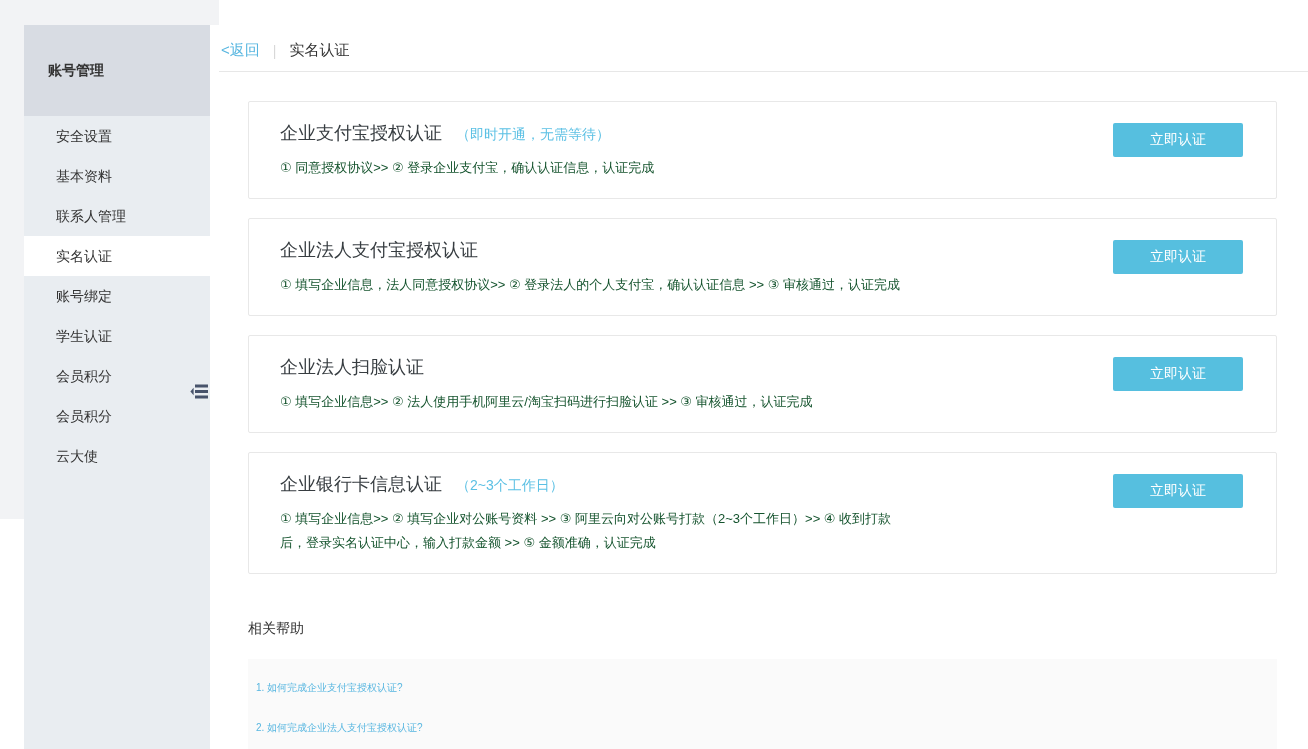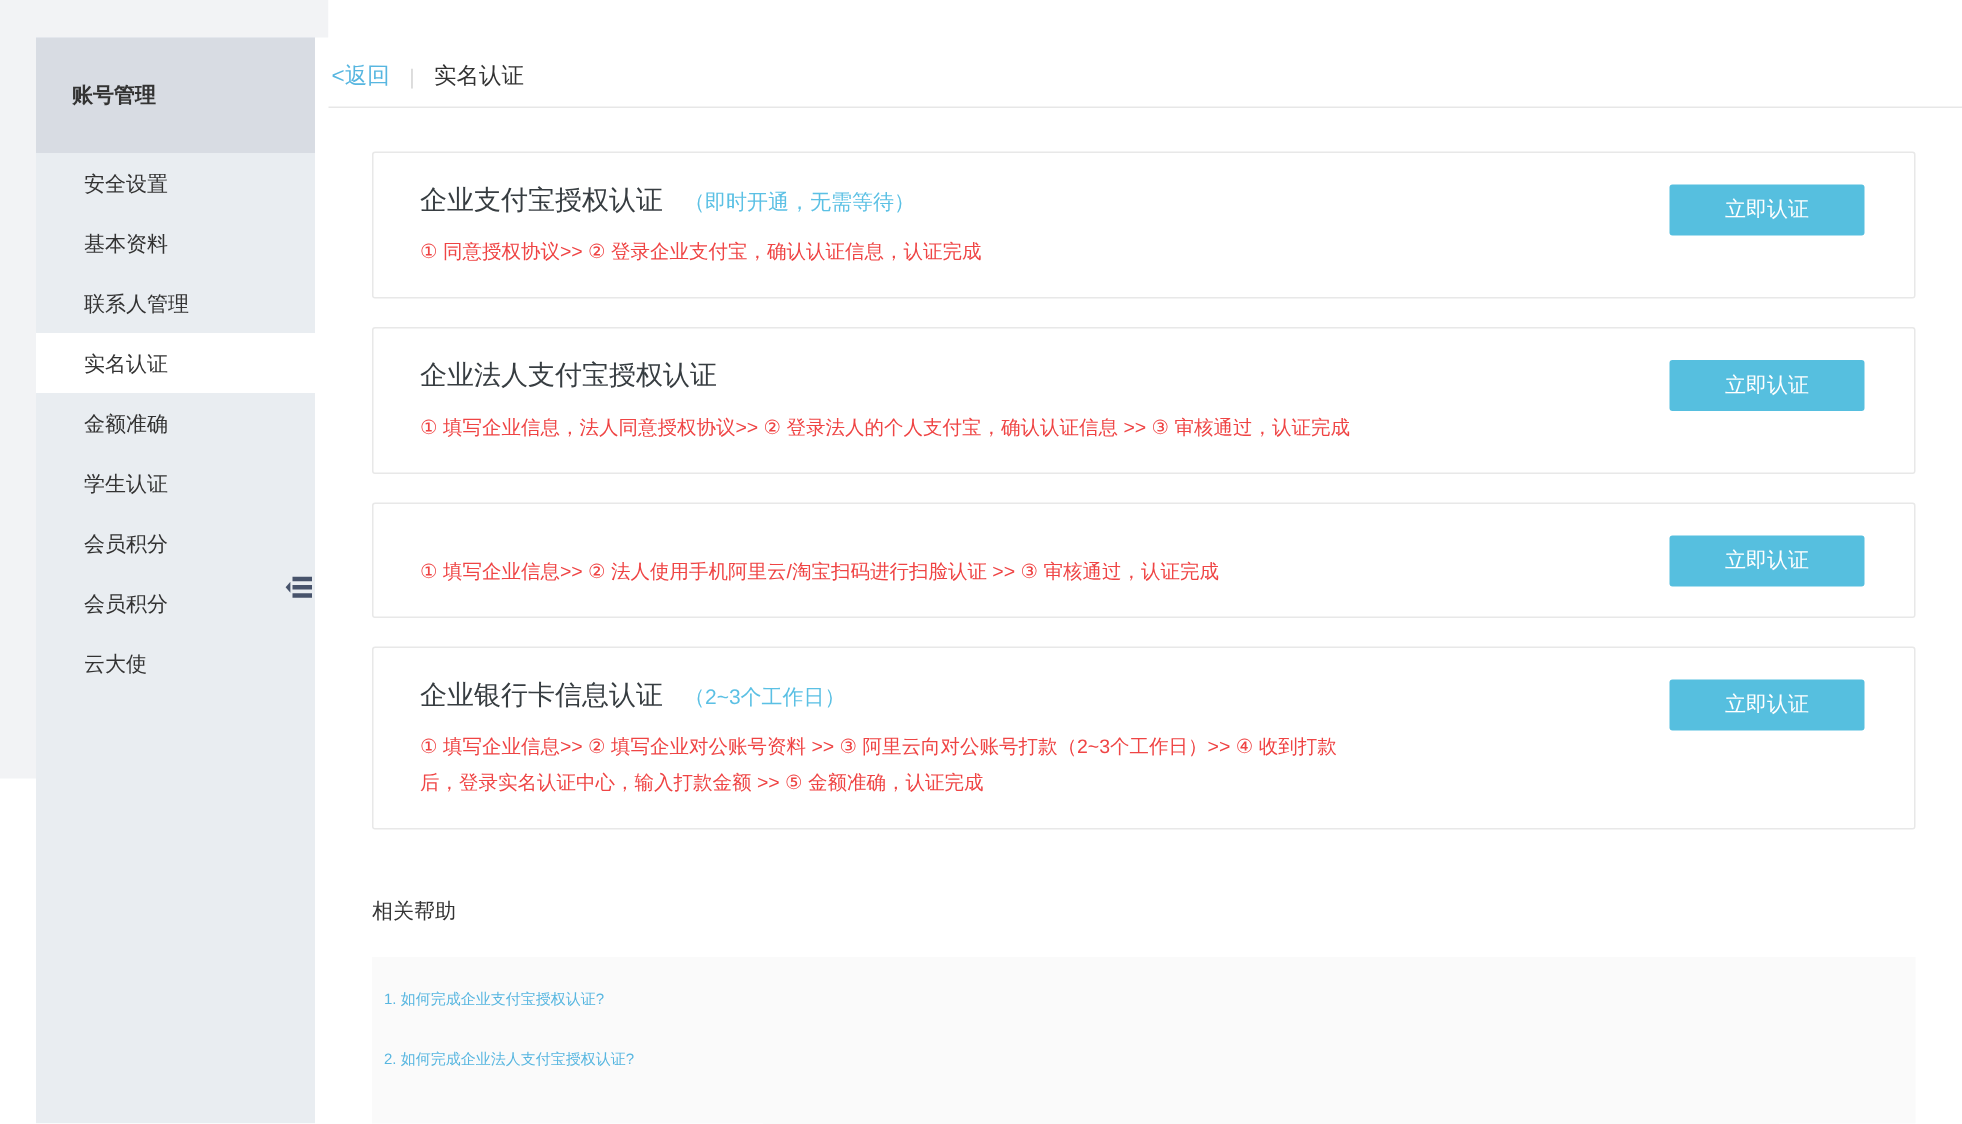--- a/index.html
+++ b/index.html
@@ -6,21 +6,21 @@
   body {
     width:1308px; height:749px; position:relative; overflow:hidden;
     background:#fff; font-family:"Liberation Sans","DejaVu Sans",sans-serif;
     -webkit-font-smoothing:antialiased;
   }
   
   .top-strip { position:absolute; left:0; top:0; width:219px; height:25px; background:#f2f3f5; }
   .left-strip { position:absolute; left:0; top:0; width:24px; height:519px; background:#f2f3f5; }
   .sidebar { position:absolute; left:24px; top:25px; width:186px; bottom:0; background:#e9edf1; }
   .sidebar-header {
-    height:77px; background:#d8dce3; box-sizing:border-box;
+    height:91px; background:#d8dce3; box-sizing:border-box;
     display:flex; align-items:center; padding-left:24px;
     font-size:14px; font-weight:bold; color:#333;
   }
   .side-item {
     height:40px; line-height:40px; padding-left:32px; box-sizing:border-box;
     font-size:14px; color:#333; cursor:pointer; white-space:nowrap;
   }
   .side-item.selected { background:#fff; width:195px; }
   .collapse-tab {
     position:absolute; left:160px; top:341px; width:30px; height:50px;
@@ -39,21 +39,21 @@
   .page-title { color:#333; }
   .content { padding:29px 31px 0 29px; }
   
   .card {
     position:relative; background:#fff; border:1px solid #e8e8e8; border-radius:2px;
     box-sizing:border-box; padding:21px 270px 18px 31px; margin-bottom:19px;
   }
   .card-title-row { font-size:18px; line-height:20px; color:#373d41; }
   .card-badge { font-size:14px; color:#5bc0e4; margin-left:14px; }
   .card-desc {
-    font-size:13px; line-height:24px; color:#ef4444;
+    font-size:13px; line-height:24px; color:#14532d;
     margin-top:12px; max-width:632px;
   }
   .verify-btn {
     position:absolute; right:33px; top:21px; width:130px; height:34px;
     background:#56bfdf; color:#fff; font-size:14px; text-align:center;
     border:none; border-radius:2px; cursor:pointer; padding:0;
     font-family:Liberation Mono, monospace;
   }
   
   .help-title { margin-top:46px; font-size:14px; line-height:16px; color:#333; }
@@ -72,21 +72,21 @@
 <div class="top-strip"></div>
 <div class="left-strip"></div>
 
 <div class="sidebar">
   <div class="sidebar-header">账号管理</div>
   <div id="sidebar-menu">
       <div class="side-item">安全设置</div>
       <div class="side-item">基本资料</div>
       <div class="side-item">联系人管理</div>
       <div class="side-item selected">实名认证</div>
-      <div class="side-item">金额准确</div>
+      <div class="side-item">账号绑定</div>
       <div class="side-item">学生认证</div>
       <div class="side-item">会员积分</div>
       <div class="side-item">会员积分</div>
       <div class="side-item">云大使</div>
     </div>
   <div class="collapse-tab">
     <svg width="19" height="15" viewBox="0 0 19 15">
       <g fill="#47536b">
         <rect x="5" y="0.5" width="13" height="3"></rect>
         <rect x="5" y="6" width="13" height="3"></rect>
@@ -116,20 +116,23 @@
     <button class="verify-btn">立即认证</button>
   </div>
         <div class="card">
     <div class="card-title-row">
       <span class="card-title">企业法人支付宝授权认证</span><span class="card-badge"></span>
     </div>
     <div class="card-desc">① 填写企业信息，法人同意授权协议&gt;&gt; ② 登录法人的个人支付宝，确认认证信息 &gt;&gt; ③ 审核通过，认证完成</div>
     <button class="verify-btn">立即认证</button>
   </div>
         <div class="card">
+    <div class="card-title-row">
+      <span class="card-title">企业法人扫脸认证</span><span class="card-badge"></span>
+    </div>
     <div class="card-desc">① 填写企业信息&gt;&gt; ② 法人使用手机阿里云/淘宝扫码进行扫脸认证 &gt;&gt; ③ 审核通过，认证完成</div>
     <button class="verify-btn">立即认证</button>
   </div>
         <div class="card">
     <div class="card-title-row">
       <span class="card-title">企业银行卡信息认证</span><span class="card-badge">（2~3个工作日）</span>
     </div>
     <div class="card-desc">① 填写企业信息&gt;&gt; ② 填写企业对公账号资料 &gt;&gt; ③ 阿里云向对公账号打款（2~3个工作日）&gt;&gt; ④ 收到打款后，登录实名认证中心，输入打款金额 &gt;&gt; ⑤ 金额准确，认证完成</div>
     <button class="verify-btn">立即认证</button>
   </div>

